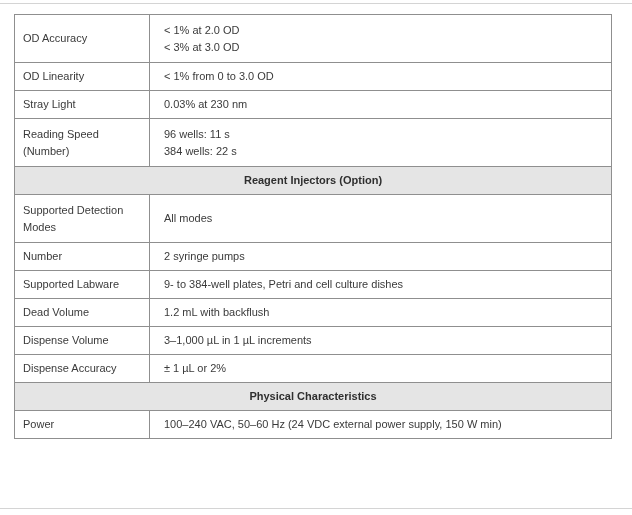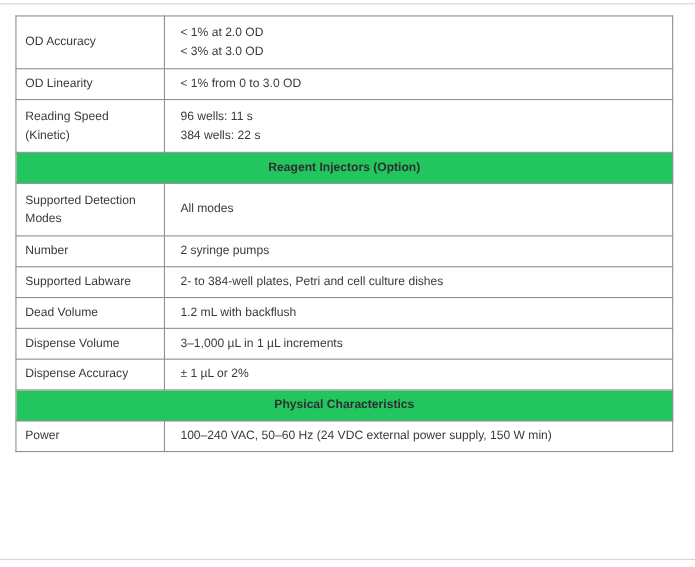--- a/index.html
+++ b/index.html
@@ -31,21 +31,21 @@
     line-height: 17px;
     vertical-align: middle;
     white-space: pre-line;
     padding: 2px 8px;
   }
   td.label { width: 118px; }
   td.value { padding-left: 14px; }
   tr.h1 td { height: 23px; margin-top: 28px; }
   tr.h2 td { height: 43px; }
   td.sect {
-    background: #22c55e;
+    background: #e5e5e5;
     border-top: 1px solid #3c3c3c;
     border-bottom: 1px solid #3c3c3c;
     text-align: center;
     font-weight: bold;
     color: #2f2f2f;
     height: 23px;
     white-space: nowrap;
   }
 </style>
 </head>
@@ -58,42 +58,46 @@
   <tbody>
     <tr class="h2">
       <td class="label">OD Accuracy</td>
       <td class="value">&lt; 1% at 2.0 OD
 &lt; 3% at 3.0 OD</td>
     </tr>
     <tr class="h1">
       <td class="label">OD Linearity</td>
       <td class="value">&lt; 1% from 0 to 3.0 OD</td>
     </tr>
+    <tr class="h1">
+      <td class="label">Stray Light</td>
+      <td class="value">0.03% at 230 nm</td>
+    </tr>
     <tr class="h2">
       <td class="label">Reading Speed
-(Kinetic)</td>
+(Number)</td>
       <td class="value">96 wells: 11 s
 384 wells: 22 s</td>
     </tr>
 
     <tr>
       <td class="sect" colspan="2">Reagent Injectors (Option)</td>
     </tr>
     <tr class="h2">
       <td class="label">Supported Detection
 Modes</td>
       <td class="value">All modes</td>
     </tr>
     <tr class="h1">
       <td class="label">Number</td>
       <td class="value">2 syringe pumps</td>
     </tr>
     <tr class="h1">
       <td class="label">Supported Labware</td>
-      <td class="value">2- to 384-well plates, Petri and cell culture dishes</td>
+      <td class="value">9- to 384-well plates, Petri and cell culture dishes</td>
     </tr>
     <tr class="h1">
       <td class="label">Dead Volume</td>
       <td class="value">1.2 mL with backflush</td>
     </tr>
     <tr class="h1">
       <td class="label">Dispense Volume</td>
       <td class="value">3–1,000 µL in 1 µL increments</td>
     </tr>
     <tr class="h1">

